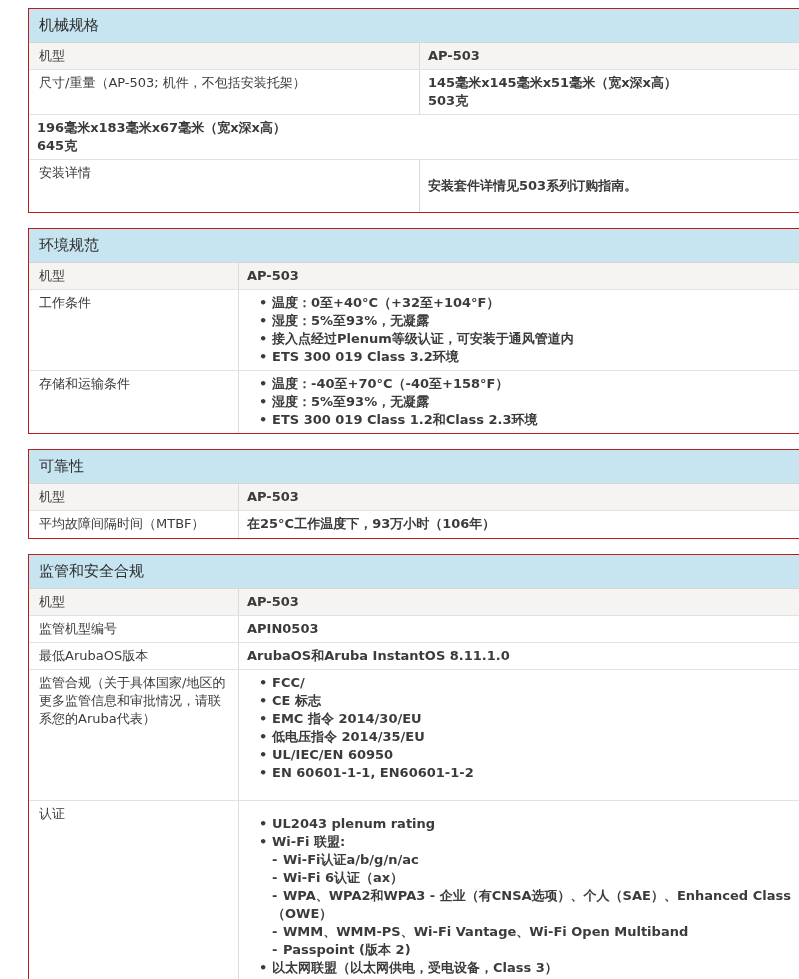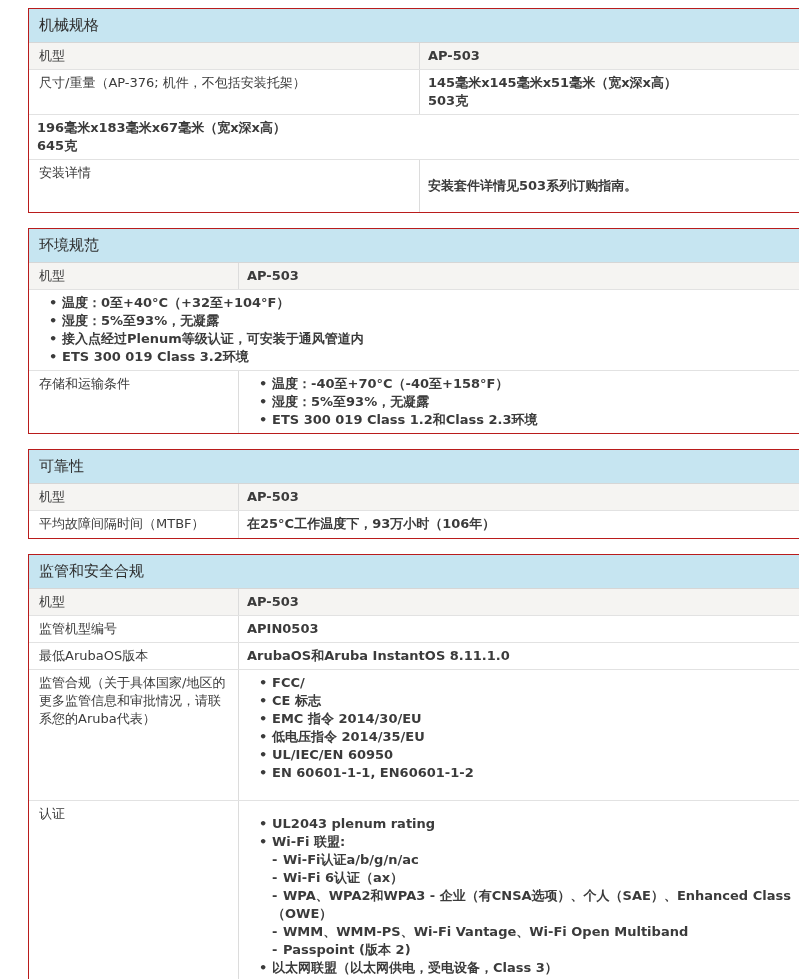--- a/index.html
+++ b/index.html
@@ -57,21 +57,21 @@
 
   <div class="spec-table t1">
     <div class="sec-header">机械规格</div>
     <div class="row shaded mh26">
       <div class="cell-label">机型</div>
       <div class="cell-value">
         <div class="vline">AP-503</div>
       </div>
     </div>
     <div class="row mh43">
-      <div class="cell-label">尺寸/重量（AP-376; 机件，不包括安装托架）</div>
+      <div class="cell-label">尺寸/重量（AP-503; 机件，不包括安装托架）</div>
       <div class="cell-value">
         <div class="vline">145毫米x145毫米x51毫米（宽x深x高）</div>
         <div class="vline">503克</div>
       </div>
     </div>
     <div class="row mh42">
       <div class="cell-value">
         <div class="vline">196毫米x183毫米x67毫米（宽x深x高）</div>
         <div class="vline">645克</div>
       </div>
@@ -86,20 +86,21 @@
 
   <div class="spec-table tn">
     <div class="sec-header">环境规范</div>
     <div class="row shaded mh25">
       <div class="cell-label">机型</div>
       <div class="cell-value">
         <div class="vline">AP-503</div>
       </div>
     </div>
     <div class="row mh78">
+      <div class="cell-label">工作条件</div>
       <div class="cell-value">
         <div class="vline bullet">温度：0至+40°C（+32至+104°F）</div>
         <div class="vline bullet">湿度：5%至93%，无凝露</div>
         <div class="vline bullet">接入点经过Plenum等级认证，可安装于通风管道内</div>
         <div class="vline bullet">ETS 300 019 Class 3.2环境</div>
       </div>
     </div>
     <div class="row mh60">
       <div class="cell-label">存储和运输条件</div>
       <div class="cell-value">

